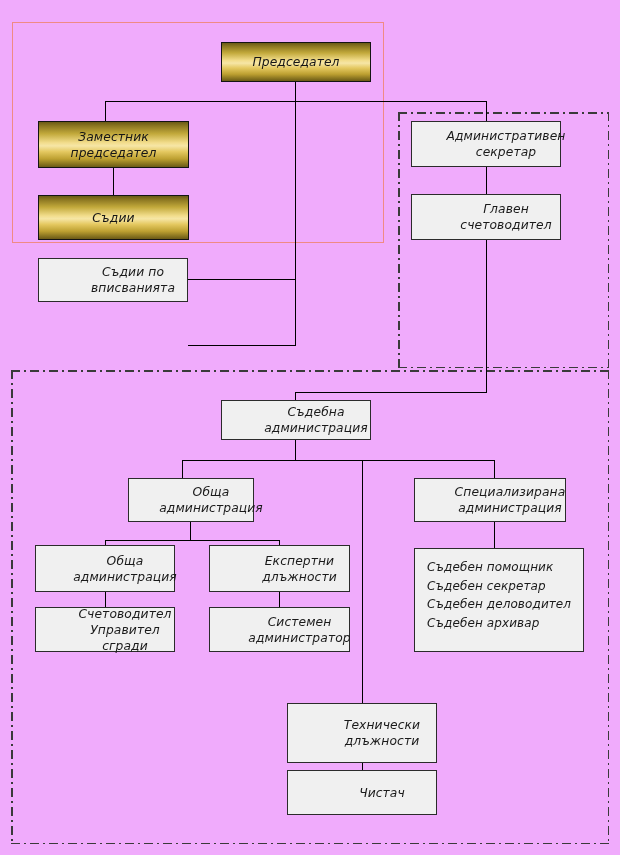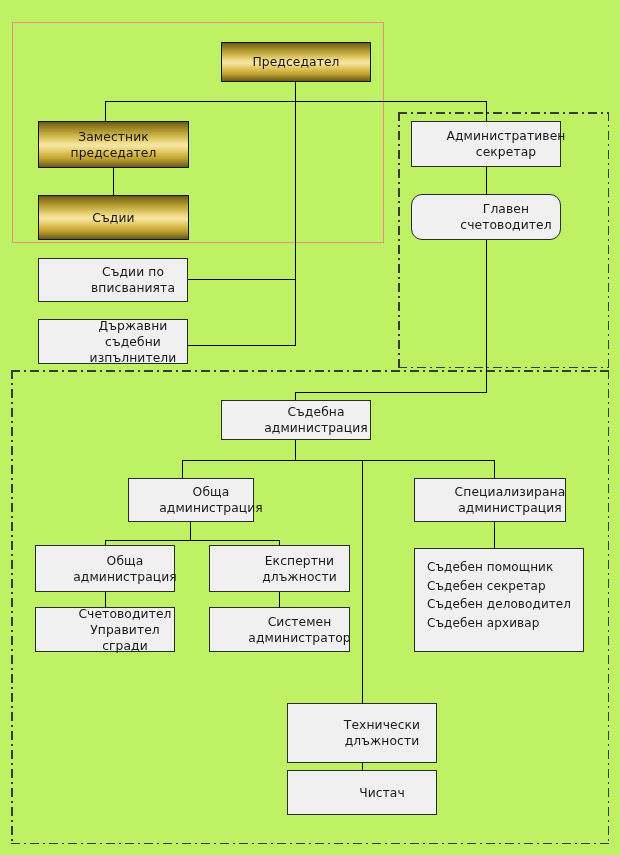--- a/index.html
+++ b/index.html
@@ -7,22 +7,23 @@
     padding: 0;
     background: #ffffff;
   }
   body {
     font-family: "DejaVu Sans", sans-serif;
   }
   #chart-root {
     position: relative;
     width: 620px;
     height: 855px;
-    background: #bef264;
+    background: #f0abfc;
     overflow: hidden;
+    font-style: italic;
   }
 
   
   .frame {
     position: absolute;
     box-sizing: border-box;
   }
   .frame-red {
     border: 1.4px solid #f08a84;
   }
@@ -206,35 +207,29 @@
     <span class="nd-txt">Съдии</span>
   </div>
 
   <div class="node node-plain" style="left:38px; top:258px; width:150px; height:44px;">
     <span class="nd-txt">
       <span>Съдии по</span>
       <span>вписванията</span>
     </span>
   </div>
 
-  <div class="node node-plain" style="left:38px; top:319px; width:150px; height:45px;">
-    <span class="nd-txt">
-      <span>Държавни съдебни</span>
-      <span>изпълнители</span>
-    </span>
-  </div>
 
   <div class="node node-plain" style="left:411px; top:121px; width:150px; height:46px;">
     <span class="nd-txt">
       <span>Административен</span>
       <span>секретар</span>
     </span>
   </div>
 
-  <div class="node node-plain" style="left:411px; top:194px; width:150px; height:46px;border-radius:11px;">
+  <div class="node node-plain" style="left:411px; top:194px; width:150px; height:46px;">
     <span class="nd-txt">
       <span>Главен</span>
       <span>счетоводител</span>
     </span>
   </div>
 
   <div class="node node-plain" style="left:221px; top:400px; width:150px; height:40px;align-items:center;">
     <span class="nd-txt">
       <span>Съдебна</span>
       <span>администрация</span>

